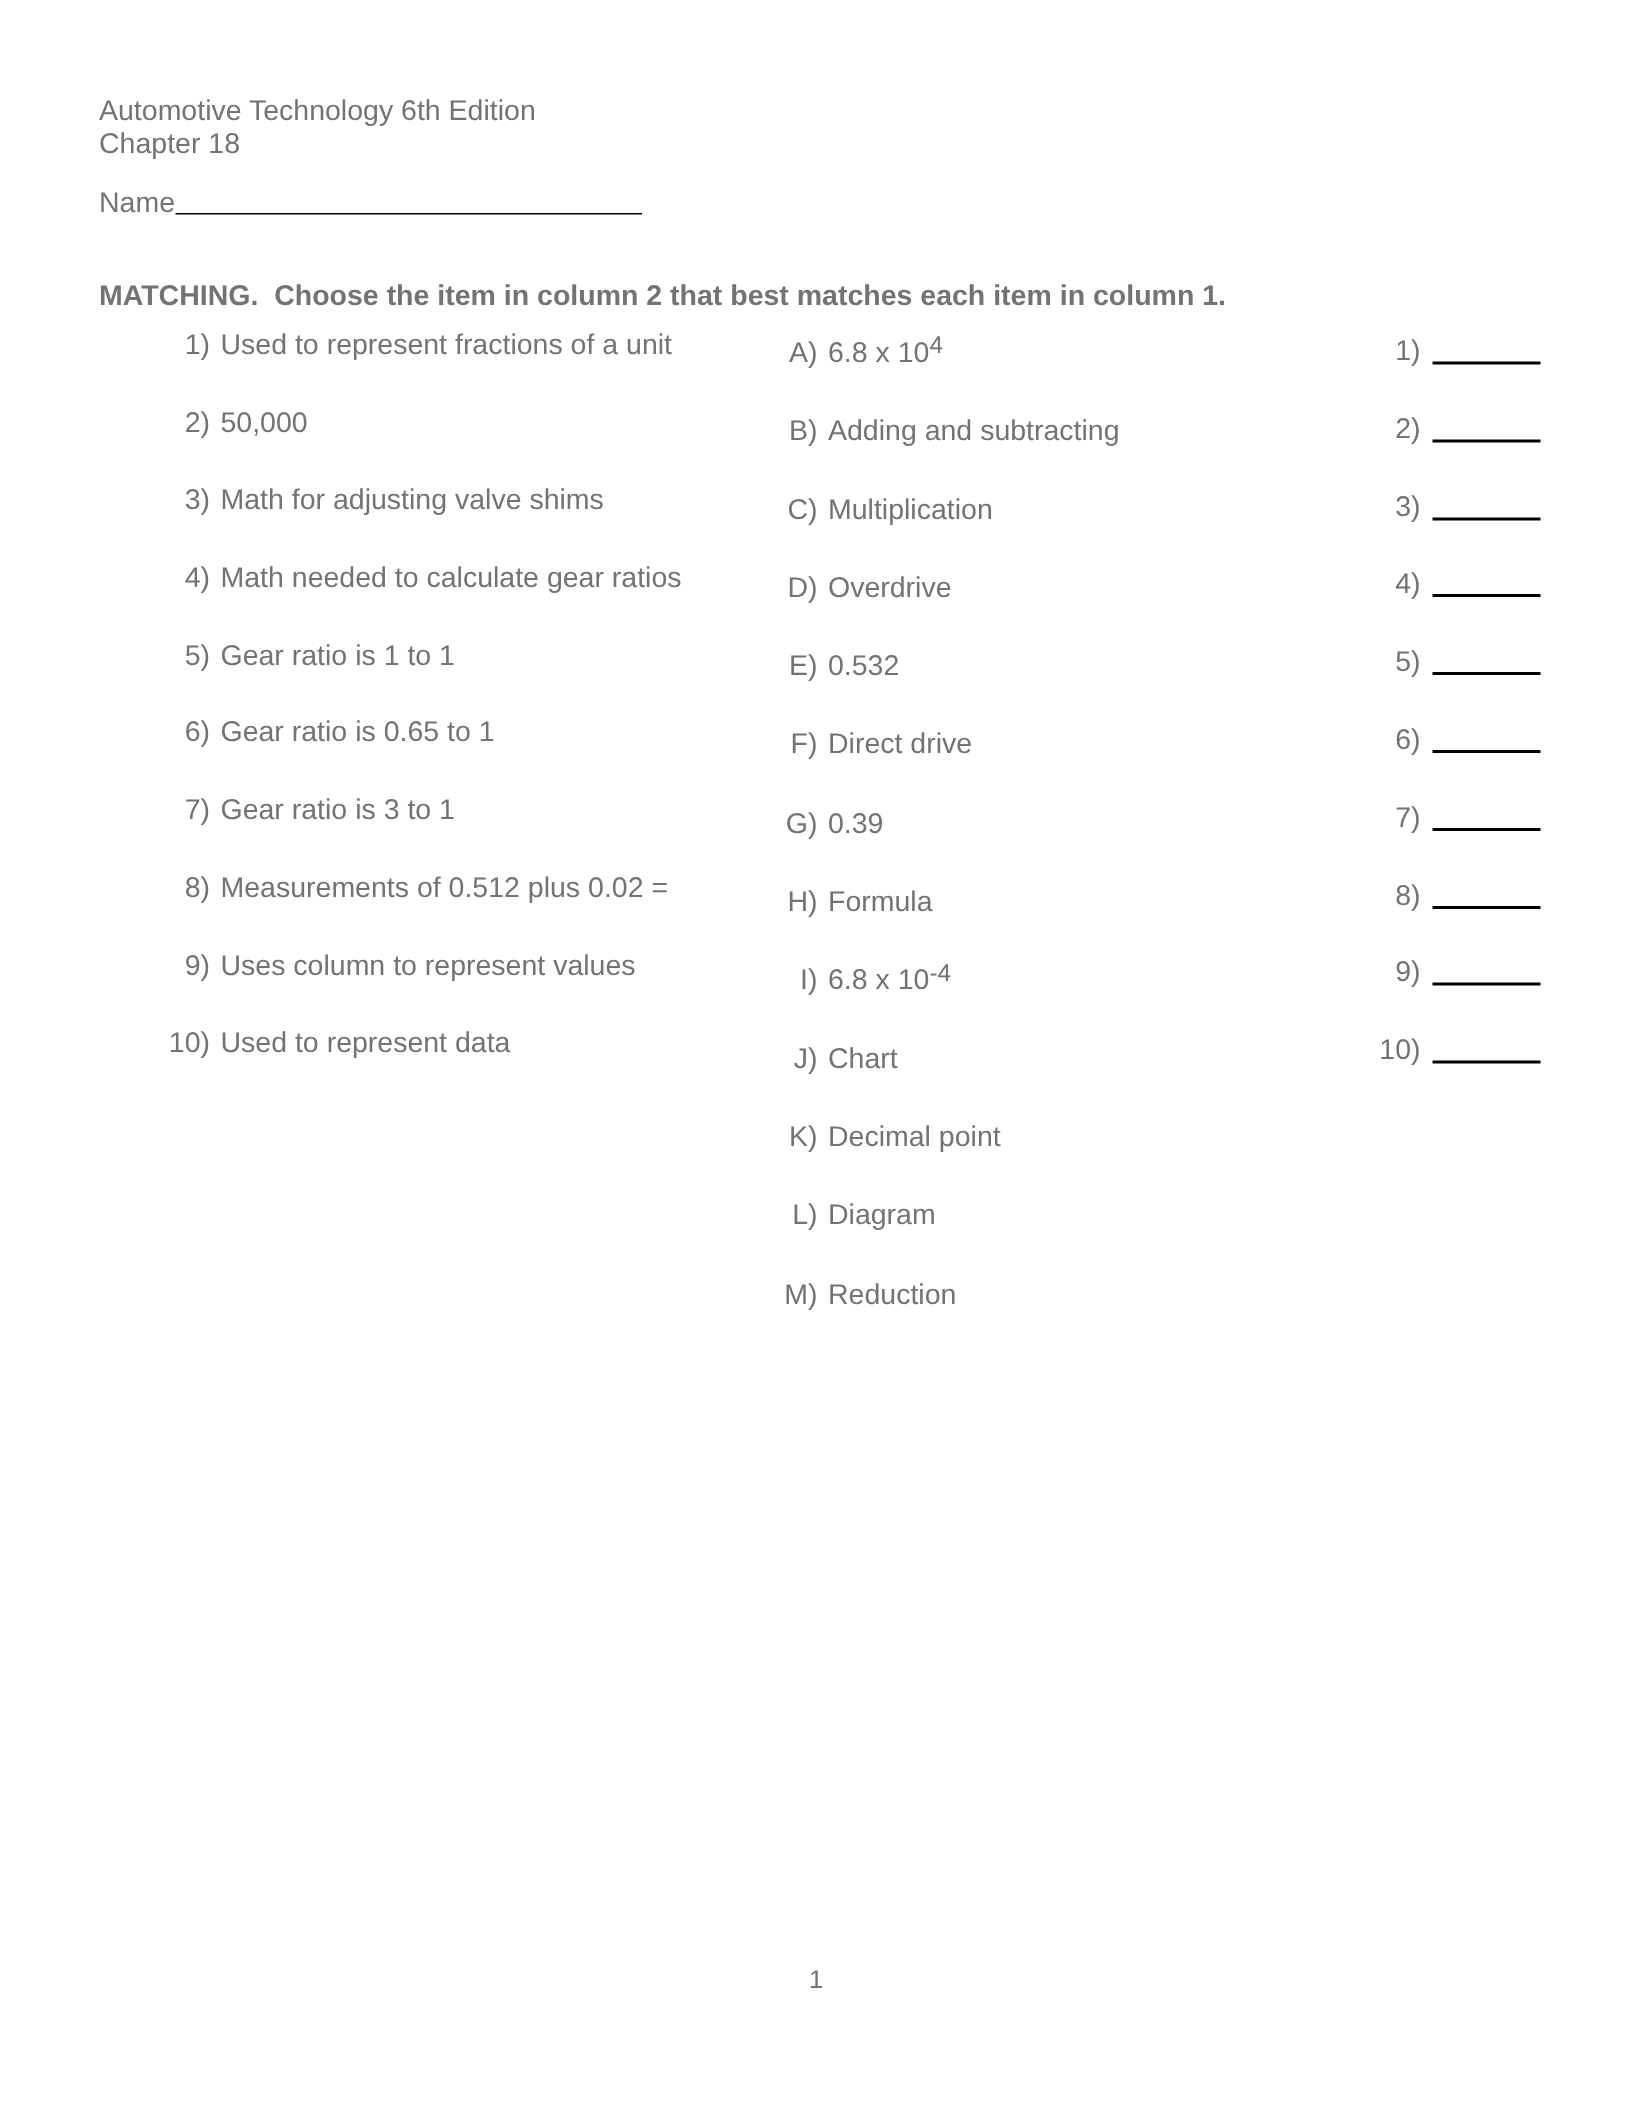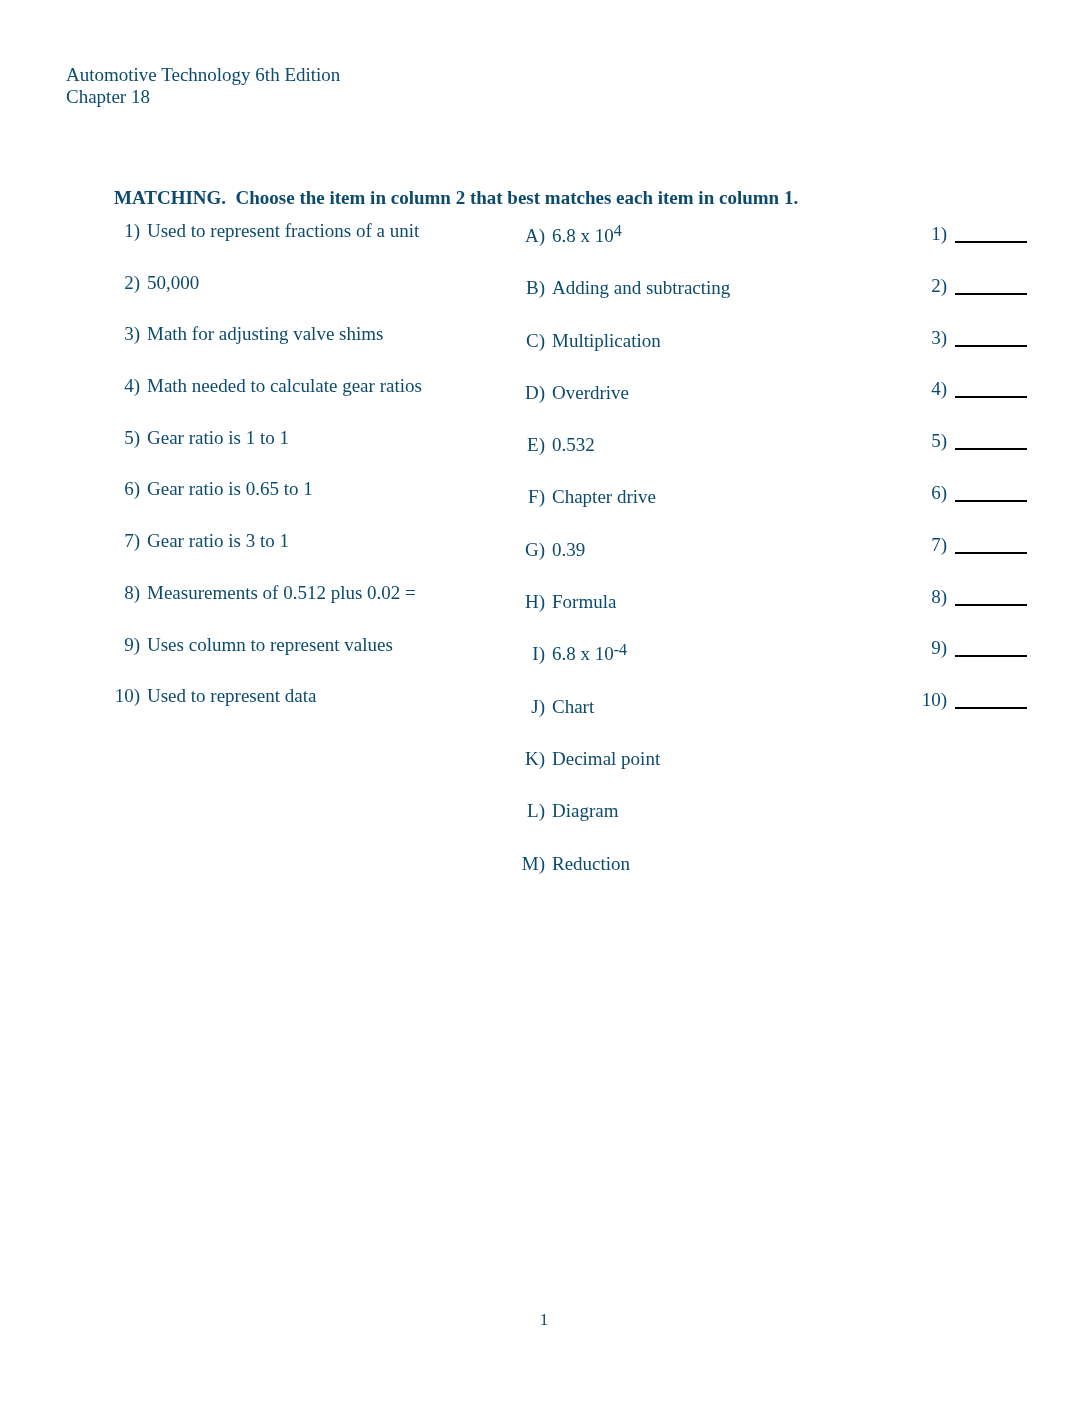--- a/index.html
+++ b/index.html
@@ -5,22 +5,22 @@
   html, body {
     margin: 0;
     padding: 0;
     background: #ffffff;
   }
   .page {
     position: relative;
     width: 1088px;
     height: 1408px;
     background: #ffffff;
-    color: #0c4a6e;
-    font-family: Liberation Serif, serif;
+    color: #737373;
+    font-family: Liberation Sans, sans-serif;
     font-size: 19px;
     overflow: hidden;
   }
   .header {
     position: absolute;
     left: 66px;
     top: 64px;
     line-height: 22px;
   }
   .name-row {
@@ -36,21 +36,20 @@
     border-bottom: 1.5px solid #000000;
     position: relative;
     top: 2px;
   }
   .instruction {
     position: absolute;
     left: 66px;
     top: 187px;
     font-weight: bold;
     white-space: pre-wrap;
-    margin-left: 48px;
   }
   .col {
     position: absolute;
   }
   .col1 { left: 70px;  top: 220px; width: 430px; }
   .col2 { left: 473px; top: 225px; width: 380px; }
   .col3 { left: 860px; top: 222px; width: 200px; }
   .row {
     display: flex;
     align-items: baseline;
@@ -95,20 +94,23 @@
 </head>
 <body>
 
 <div class="page">
 
   <div class="header">
     <div>Automotive Technology 6th Edition</div>
     <div>Chapter 18</div>
   </div>
 
+  <div class="name-row">
+    <span>Name</span><span class="name-line"></span>
+  </div>
 
   <div class="instruction">MATCHING.  Choose the item in column 2 that best matches each item in column 1.</div>
 
   <div class="col col1">
 
       <div class="row">
         <span class="num">1)</span>
         <span class="txt">Used to represent fractions of a unit</span>
       </div>
 
@@ -180,21 +182,21 @@
         <span class="txt"><span>Overdrive</span><span class="sup"></span></span>
       </div>
 
       <div class="row">
         <span class="num">E)</span>
         <span class="txt"><span>0.532</span><span class="sup"></span></span>
       </div>
 
       <div class="row">
         <span class="num">F)</span>
-        <span class="txt"><span>Chapter drive</span><span class="sup"></span></span>
+        <span class="txt"><span>Direct drive</span><span class="sup"></span></span>
       </div>
 
       <div class="row">
         <span class="num">G)</span>
         <span class="txt"><span>0.39</span><span class="sup"></span></span>
       </div>
 
       <div class="row">
         <span class="num">H)</span>
         <span class="txt"><span>Formula</span><span class="sup"></span></span>

